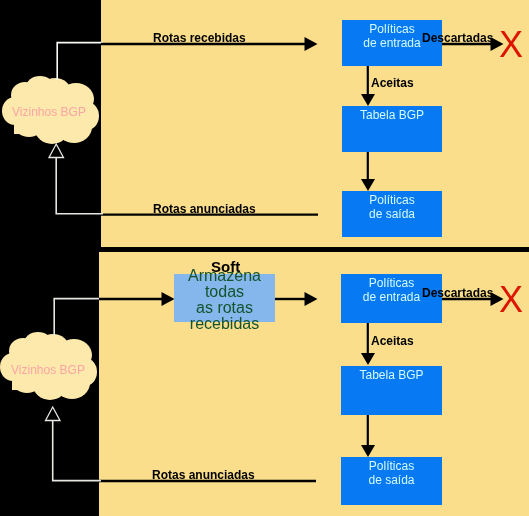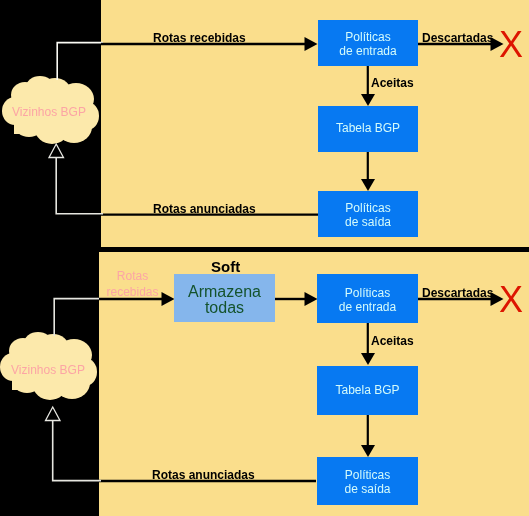--- a/index.html
+++ b/index.html
@@ -4,23 +4,23 @@
 <title>BGP</title>
 <style>
   html,body{margin:0;padding:0;background:#000;}
   body{width:529px;height:516px;overflow:hidden;
        font-family:"Liberation Sans",sans-serif;
        -webkit-font-smoothing:antialiased;}
   #stage{position:relative;width:529px;height:516px;background:#000;}
   .panel{position:absolute;background:#FADE8C;}
   .box{position:absolute;background:#0779F2;color:#D4FBFB;
        font-size:12px;line-height:14px;text-align:center;
-       display:flex;flex-direction:column;align-items:center;justify-content:center;
+       display:flex;flex-direction:column;align-items:center;
        box-sizing:border-box;padding-top:2px;
-       will-change:transform;-webkit-font-smoothing:antialiased;}
+       will-change:transform;margin-left:24px;-webkit-font-smoothing:antialiased;}
   .boxsoft{position:absolute;background:#85B6EC;color:#14532d;
        font-size:16px;line-height:16px;text-align:center;
        display:flex;flex-direction:column;align-items:center;justify-content:center;
        box-sizing:border-box;padding-top:4px;
        will-change:transform;-webkit-font-smoothing:antialiased;}
   .box.oneline{padding-bottom:4px;}
   .lbl{position:absolute;color:#000;font-size:12px;line-height:14px;white-space:nowrap;
        will-change:transform;font-weight:bold;-webkit-font-smoothing:antialiased;}
   .lblc{position:absolute;color:#fca5a5;font-size:12px;line-height:14px;
         white-space:nowrap;text-align:center;
@@ -118,37 +118,34 @@
 
   <div class="lbl" style="left:153px;top:31px;">Rotas recebidas</div>
   <div class="lbl" style="left:422px;top:31px;">Descartadas</div>
   <div class="lbl" style="left:371px;top:76px;">Aceitas</div>
   <div class="lbl" style="left:153px;top:202px;">Rotas anunciadas</div>
   <div class="xmark" style="left:499px;top:27px;">X</div>
   <div class="lblc" style="left:0px;top:105px;width:98px;">Vizinhos BGP</div>
 
   <div class="boxsoft" style="left:174px;top:274px;width:101px;height:48px;">
     <span>Armazena todas</span>
+    <span>as rotas recebidas</span>
   </div>
   <div class="box" style="left:317px;top:274px;width:101px;height:49px;">
     <span>Políticas</span>
     <span>de entrada</span>
   </div>
   <div class="box oneline" style="left:317px;top:366px;width:101px;height:49px;">
     <span>Tabela BGP</span>
   </div>
   <div class="box" style="left:317px;top:457px;width:101px;height:48px;">
     <span>Políticas</span>
     <span>de saída</span>
   </div>
 
-  <div class="lblc" style="left:102px;top:269px;width:61px;line-height:15.5px;">
-    <div>Rotas</div>
-    <div>recebidas</div>
-  </div>
   <div class="lbl" style="left:211px;top:258px;font-size:15px;line-height:17px;">Soft</div>
   <div class="lbl" style="left:422px;top:286px;">Descartadas</div>
   <div class="lbl" style="left:371px;top:334px;">Aceitas</div>
   <div class="lbl" style="left:152px;top:468px;">Rotas anunciadas</div>
   <div class="xmark" style="left:499px;top:282px;">X</div>
   <div class="lblc" style="left:0px;top:363px;width:96px;">Vizinhos BGP</div>
 
 </div>
 
 </body></html>

